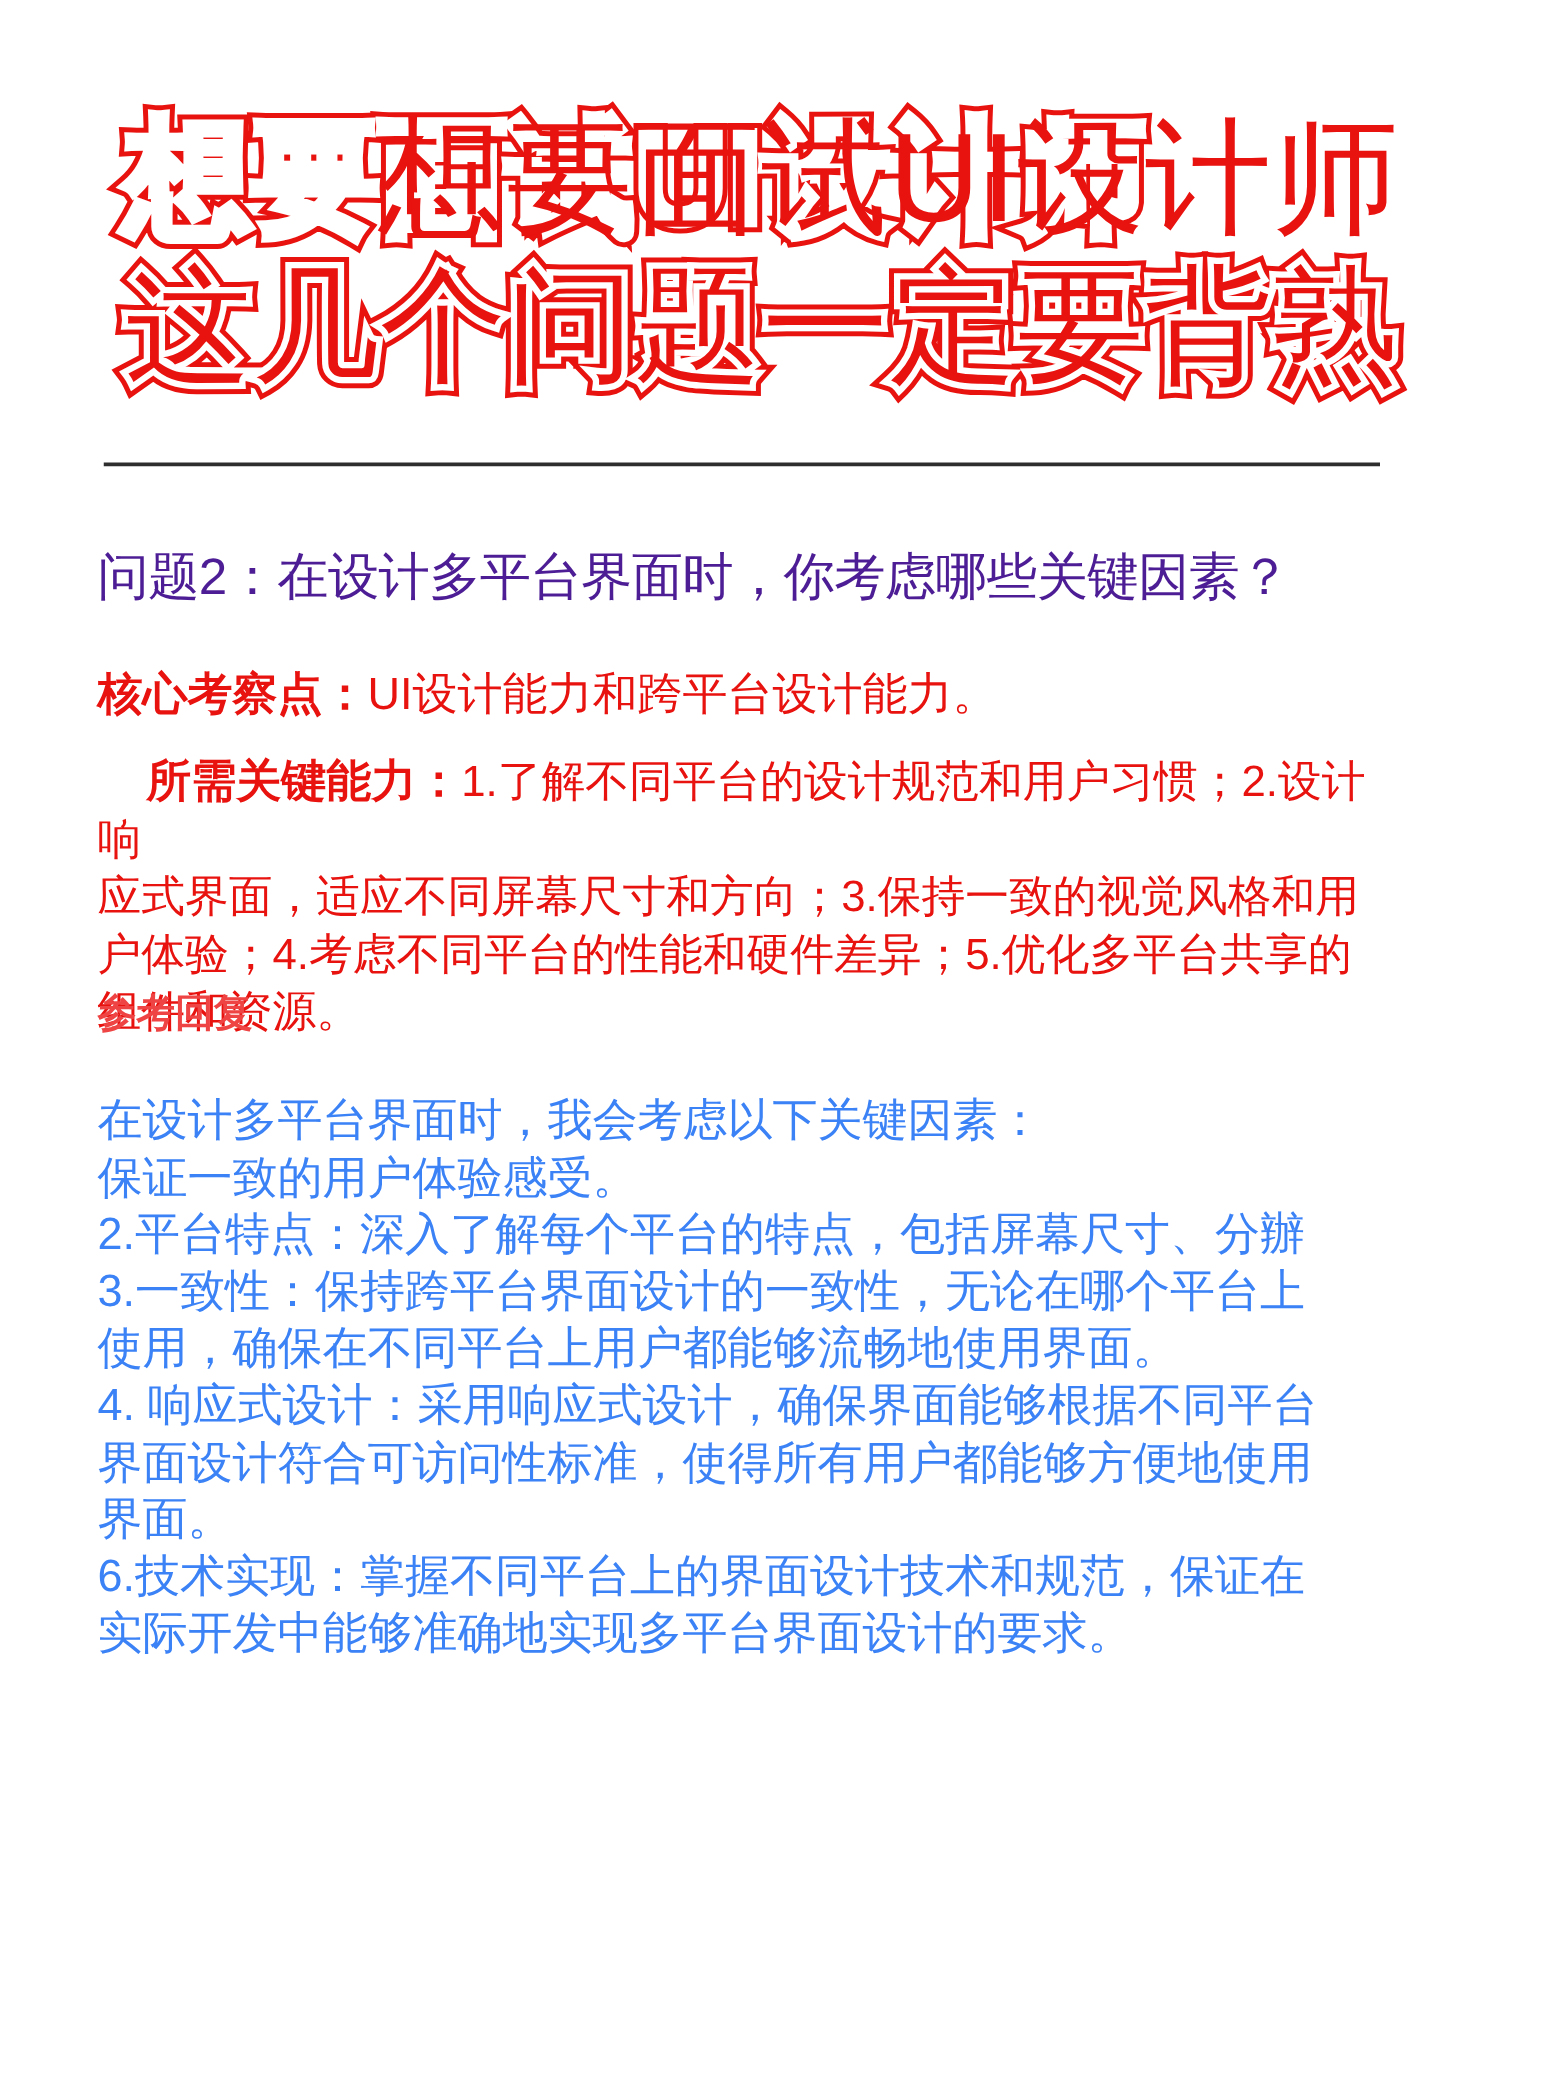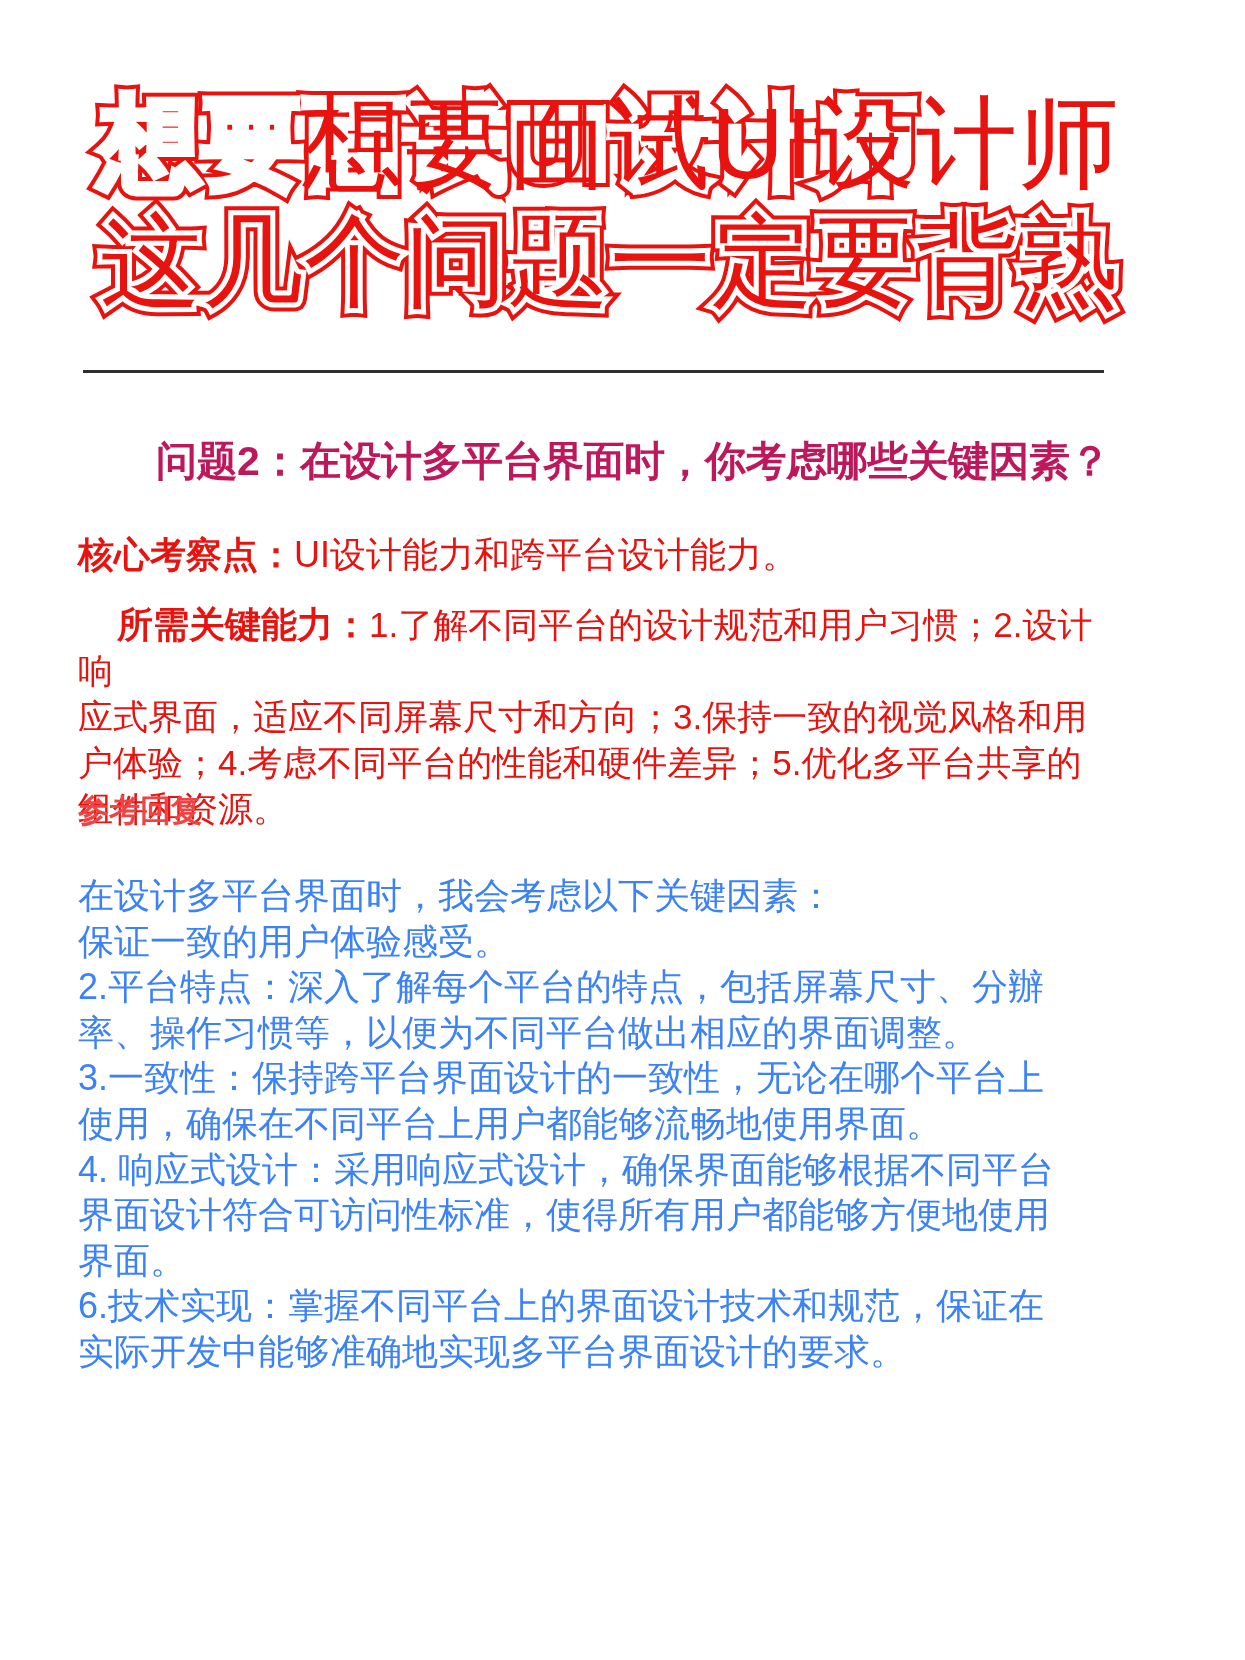--- a/index.html
+++ b/index.html
@@ -60,25 +60,24 @@
     background: #2e2e2e;
   }
 
   
   .q-heading {
     position: absolute;
     left: 78px;
     top: 434px;
     width: 1110px;
     font-size: 41px;
-    font-weight: 700;
+    font-weight: 400;
     letter-spacing: -0.5px;
-    color: #be185d;
+    color: #4c1d95;
     white-space: nowrap;
-    text-align: center;
   }
 
   
   .core-point {
     position: absolute;
     left: 78px;
     top: 532px;
     width: 1040px;
     font-size: 36px;
     line-height: 46px;
@@ -144,21 +143,20 @@
   <span>户体验；4.考虑不同平台的性能和硬件差异；5.优化多平台共享的</span><br>
   <span>组件和资源。</span>
 </p>
 
 <h2 class="ref-heading">参考回复</h2>
 
 <div class="answer-body">
   <span class="line">在设计多平台界面时，我会考虑以下关键因素：</span>
   <span class="line">保证一致的用户体验感受。</span>
   <span class="line">2.平台特点：深入了解每个平台的特点，包括屏幕尺寸、分辦</span>
-  <span class="line">率、操作习惯等，以便为不同平台做出相应的界面调整。</span>
   <span class="line">3.一致性：保持跨平台界面设计的一致性，无论在哪个平台上</span>
   <span class="line">使用，确保在不同平台上用户都能够流畅地使用界面。</span>
   <span class="line">4. 响应式设计：采用响应式设计，确保界面能够根据不同平台</span>
   <span class="line">界面设计符合可访问性标准，使得所有用户都能够方便地使用</span>
   <span class="line">界面。</span>
   <span class="line">6.技术实现：掌握不同平台上的界面设计技术和规范，保证在</span>
   <span class="line">实际开发中能够准确地实现多平台界面设计的要求。</span>
 </div>
 
 </body></html>

